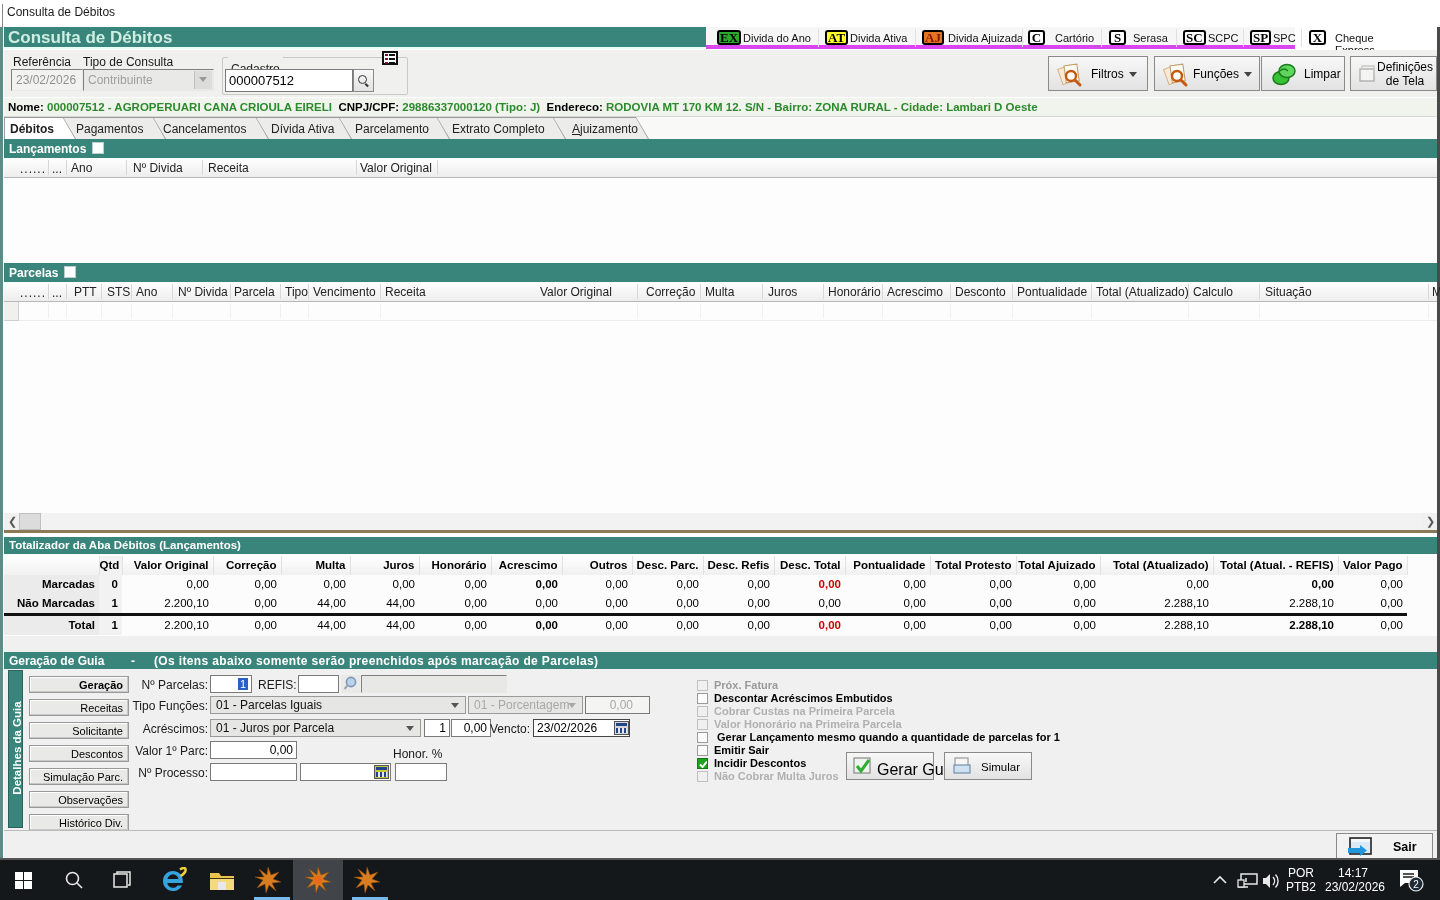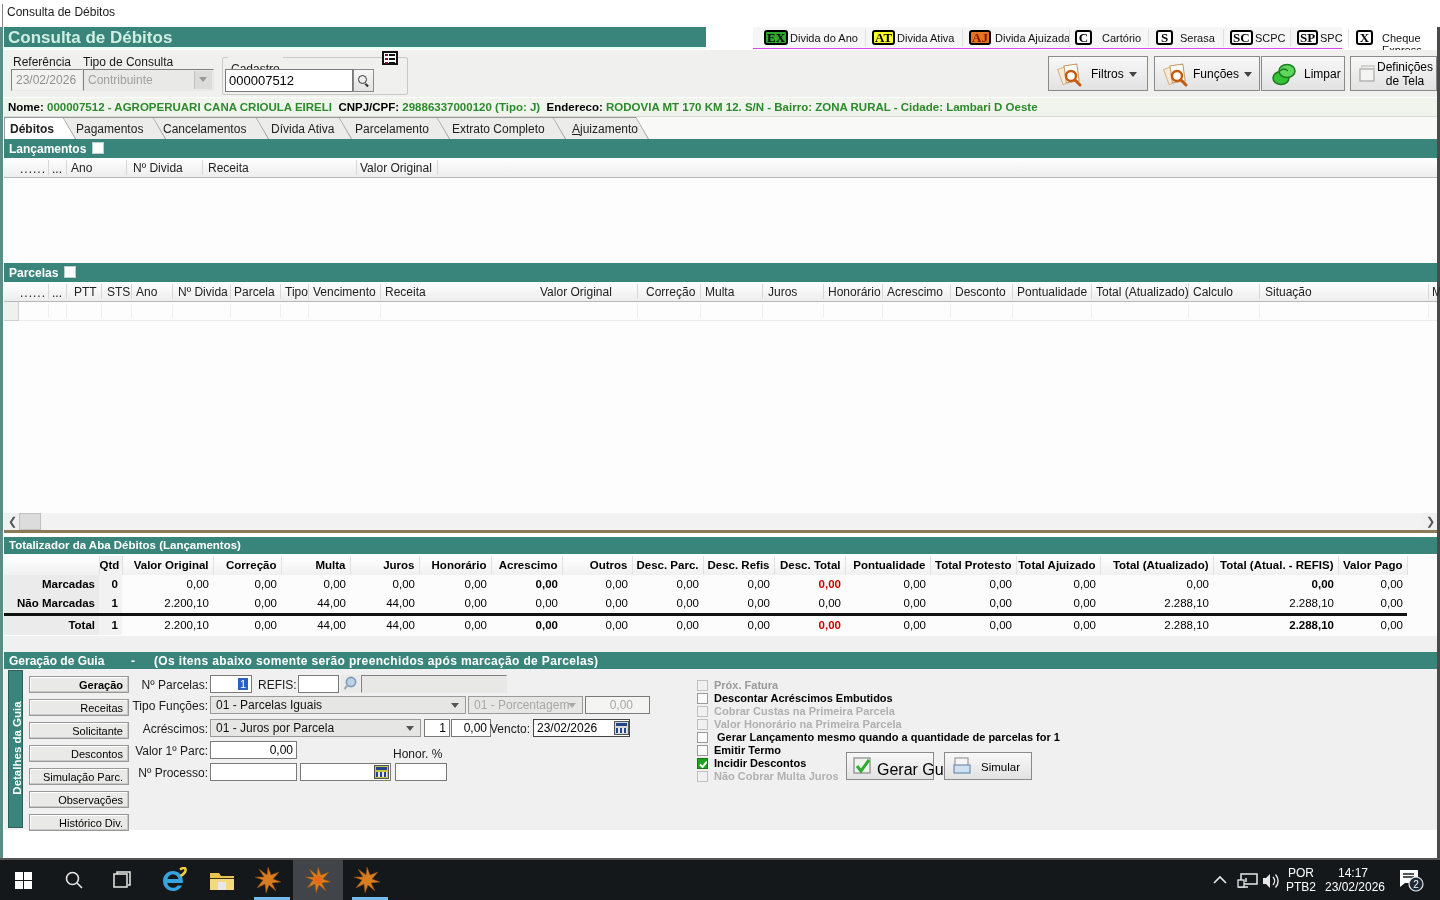--- a/index.html
+++ b/index.html
@@ -58,21 +58,21 @@
 <div class="abs" style="left:0;top:0;width:1440px;height:27px;background:#fff;"></div>
 <div class="abs lbl" style="left:7px;top:5px;font-size:12px;">Consulta de Débitos</div>
 <div class="abs" style="left:2px;top:4px;width:1px;height:23px;background:#888;"></div>
 <div class="abs" style="left:0;top:27px;width:3px;height:833px;background:#5a8d86;"></div>
 <div class="abs" style="left:1437px;top:27px;width:3px;height:833px;background:#4a4a4a;"></div>
 
 <div class="abs teal" style="left:4px;top:27px;width:702px;height:22px;border-bottom:2px solid #e8fff8;">
   <span style="color:#cfeee2;font-weight:bold;font-size:17px;position:absolute;left:4px;top:1px;">Consulta de Débitos</span>
 </div>
 
-<div class="abs" style="left:706px;top:27px;width:589px;height:22px;background:#f6f6f6;border-bottom:1px solid #d946ef;font-size:12px;margin-left:47px;" id="badges">
+<div class="abs" style="left:706px;top:27px;width:589px;height:22px;background:#f6f6f6;border-bottom:4px solid #d946ef;font-size:12px;" id="badges">
   <span class="bdg" style="left:11px;background:#2daa2d;color:#000;">EX</span>
       <span class="bdgl" style="left:37px;">Divida do Ano</span>
   <span style="position:absolute;left:112px;top:2px;height:18px;border-left:1px solid #e0e0e0;"></span>
   <span class="bdg" style="left:119px;background:#ffff29;color:#000;">AT</span>
       <span class="bdgl" style="left:144px;">Divida Ativa</span>
   <span style="position:absolute;left:209px;top:2px;height:18px;border-left:1px solid #e0e0e0;"></span>
   <span class="bdg" style="left:216px;background:#e2751f;color:#8b1500;">AJ</span>
       <span class="bdgl" style="left:242px;">Divida Ajuizada</span>
   <span style="position:absolute;left:316px;top:2px;height:18px;border-left:1px solid #e0e0e0;"></span>
   <span class="bdg" style="left:322px;background:#fff;color:#000;">C</span>
@@ -455,21 +455,21 @@
       <span class="clab" style="left:710px;top:10px;color:#9a9a9a;">Próx. Fatura</span>
   <span class="chk" style="left:693px;top:24px;"></span>
       <span class="clab" style="left:710px;top:23px;">Descontar Acréscimos Embutidos</span>
   <span class="chk dis" style="left:693px;top:37px;"></span>
       <span class="clab" style="left:710px;top:36px;color:#b0b0b0;">Cobrar Custas na Primeira Parcela</span>
   <span class="chk dis" style="left:693px;top:50px;"></span>
       <span class="clab" style="left:710px;top:49px;color:#b0b0b0;">Valor Honorário na Primeira Parcela</span>
   <span class="chk" style="left:693px;top:63px;"></span>
       <span class="clab" style="left:713px;top:62px;">Gerar Lançamento mesmo quando a quantidade de parcelas for 1</span>
   <span class="chk" style="left:693px;top:76px;"></span>
-      <span class="clab" style="left:710px;top:75px;">Emitir Termo</span>
+      <span class="clab" style="left:710px;top:75px;">Emitir Sair</span>
   <span class="chk" style="left:693px;top:89px;background:#1fa21f;border-color:#157815;overflow:hidden;">
         <svg width="11" height="11" viewBox="0 0 11 11" style="display:block;">
           <path d="M2 5.5 L4.5 8 L9 2.5" fill="none" stroke="#fff" stroke-width="1.9"></path>
         </svg>
       </span>
       <span class="clab" style="left:710px;top:88px;">Incidir Descontos</span>
   <span class="chk dis" style="left:693px;top:102px;"></span>
       <span class="clab" style="left:710px;top:101px;color:#b0b0b0;">Não Cobrar Multa Juros</span>
 
   <div class="abs btn" style="left:842px;top:83px;width:88px;height:28px;">
@@ -481,20 +481,30 @@
   </div>
   <div class="abs btn" style="left:940px;top:83px;width:88px;height:28px;">
     <svg width="22" height="20" viewBox="0 0 22 20" style="position:absolute;left:8px;top:4px;">
       <rect x="2" y="1" width="13" height="11" fill="#f6f6f6" stroke="#9a9a9a" stroke-width="1.2"></rect>
       <rect x="1" y="8" width="16" height="8" fill="#cfe0ef" stroke="#6f8fb0" stroke-width="1.2"></rect>
     </svg>
     <span style="position:absolute;left:36px;top:8px;font-size:11.5px;">Simular</span>
   </div>
 </div>
 
+<div class="abs" style="left:4px;top:830px;width:1433px;height:30px;background:#f0f0f0;border-top:1px solid #bbb;" id="footer">
+  <div class="abs btn" style="left:1332px;top:2px;width:97px;height:26px;background:#f2f2f2;">
+    <svg width="30" height="24" viewBox="0 0 30 24" style="position:absolute;left:9px;top:1px;">
+      <rect x="4" y="3" width="21" height="16" fill="#dceaf6" stroke="#222" stroke-width="1.6"></rect>
+      <rect x="5" y="4" width="19" height="3" fill="#f2f8fc"></rect>
+      <path d="M2 13 h12 v-3 l7 5.5 l-7 5.5 v-3 h-12 z" fill="#2196dd"></path>
+    </svg>
+    <span style="position:absolute;left:56px;top:6px;font-size:12.5px;font-weight:bold;">Sair</span>
+  </div>
+</div>
 <div class="abs" style="left:0;top:858px;width:1440px;height:2px;background:#555;"></div>
 
 <div class="abs" style="left:0;top:860px;width:1440px;height:40px;background:#15181b;" id="taskbar">
 
   <svg width="17" height="17" viewBox="0 0 17 17" style="position:absolute;left:15px;top:12px;">
     <rect x="0" y="0" width="8" height="8" fill="#fff"></rect>
         <rect x="9" y="0" width="8" height="8" fill="#fff"></rect>
     <rect x="0" y="9" width="8" height="8" fill="#fff"></rect>
         <rect x="9" y="9" width="8" height="8" fill="#fff"></rect>
   </svg>

